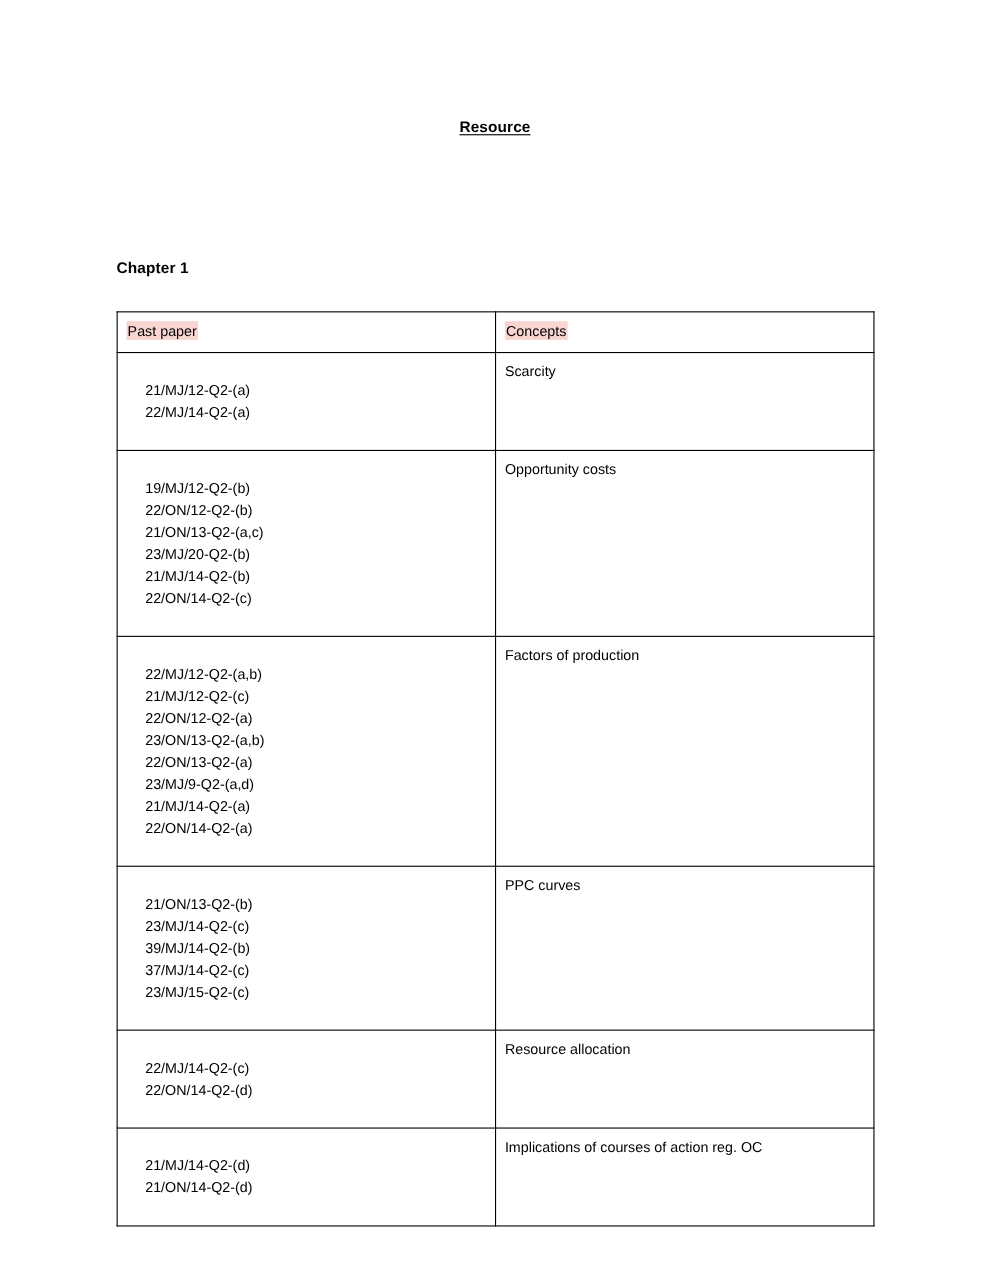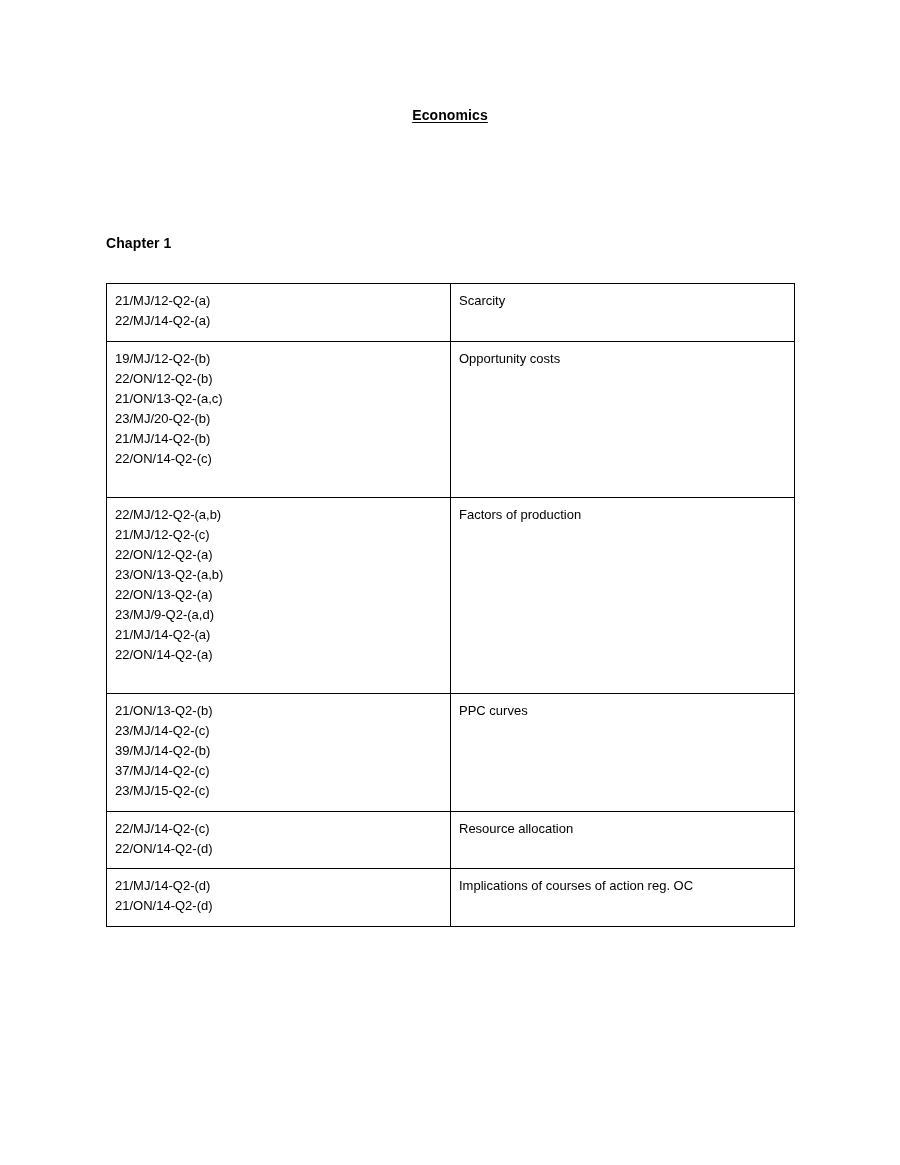--- a/index.html
+++ b/index.html
@@ -75,21 +75,21 @@
   .col-paper  { width: 344px; }
   .col-concept{ width: 344px; }
 
   .hdr-cell { height: 22px; }
   .hl {
     background: #f9d5d2;
     padding: 1px 1px 1px 1px;
   }
 
   .paper-list {
-    margin: 0;
+    margin: 17px;
     padding: 0;
     list-style: none;
   }
   .paper-list li {
     line-height: 20px;
     white-space: nowrap;
   }
 
   .concept-text {
     line-height: 20px;
@@ -103,31 +103,35 @@
   tr[data-row="4"] td { height: 103px; }
   tr[data-row="5"] td { height: 42px; }
   tr[data-row="6"] td { height: 43px; }
 </style>
 </head>
 <body>
 
 <div class="page">
 
   <div class="doc-title">
-    <span>Economics</span>
+    <span>Resource</span>
   </div>
 
   <div class="section-heading">Chapter 1</div>
 
   <table class="concept-table">
     <colgroup>
       <col class="col-paper">
       <col class="col-concept">
     </colgroup>
     <tbody>
+      <tr data-row="0">
+        <td class="hdr-cell"><span class="hl">Past paper</span></td>
+        <td class="hdr-cell"><span class="hl">Concepts</span></td>
+      </tr>
 
       <tr data-row="1">
         <td>
           <ul class="paper-list">
             <li>21/MJ/12-Q2-(a)</li>
             <li>22/MJ/14-Q2-(a)</li>
           </ul>
         </td>
         <td>
           <div class="concept-text">Scarcity</div>

